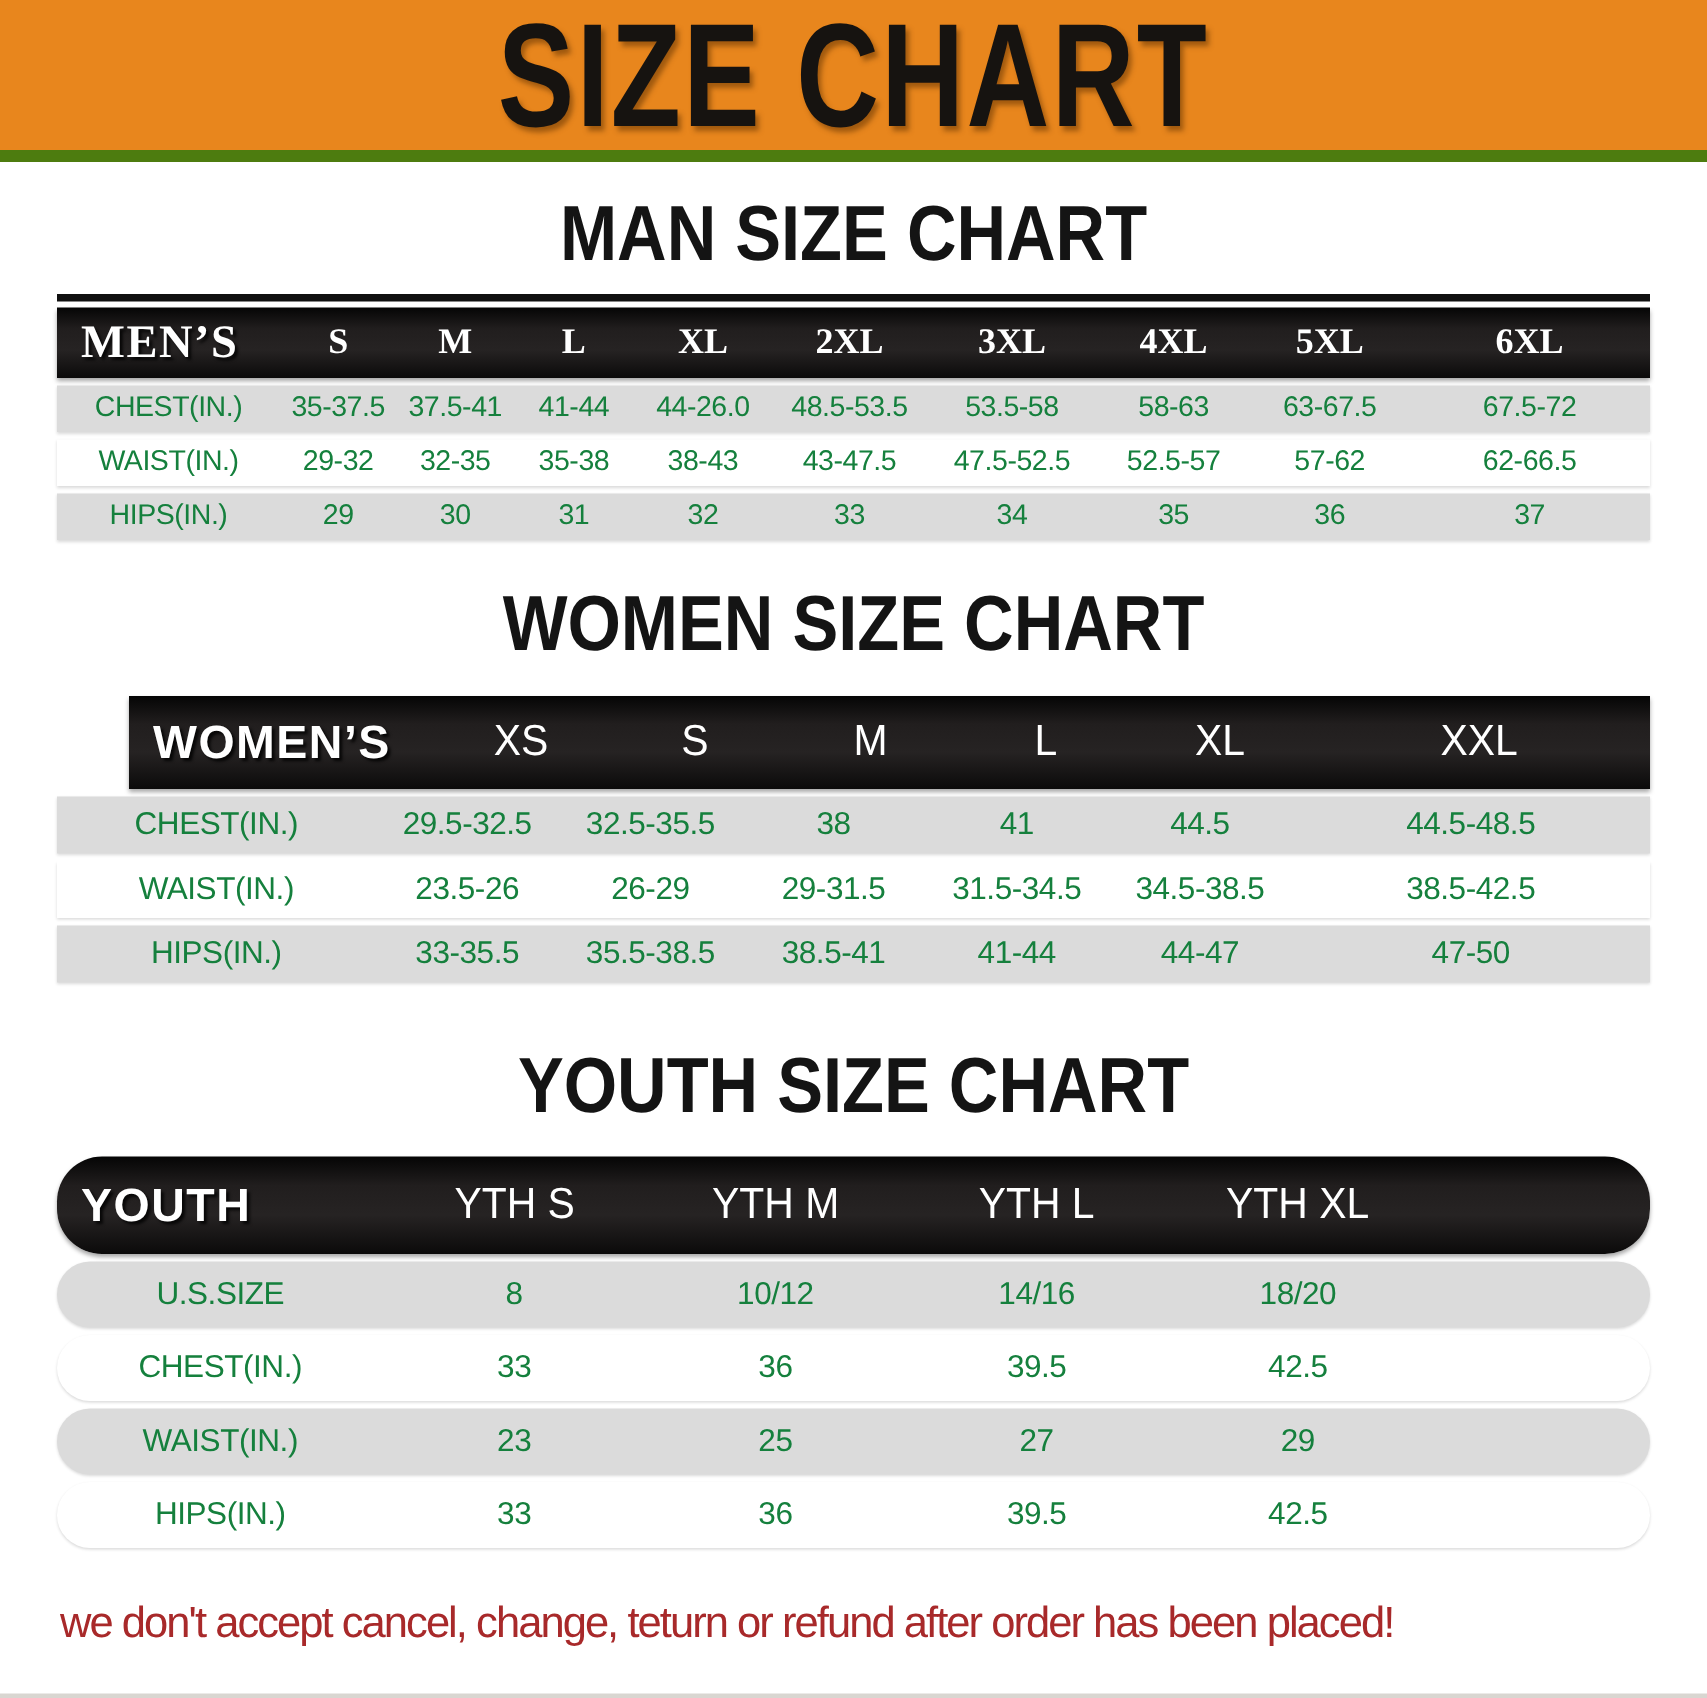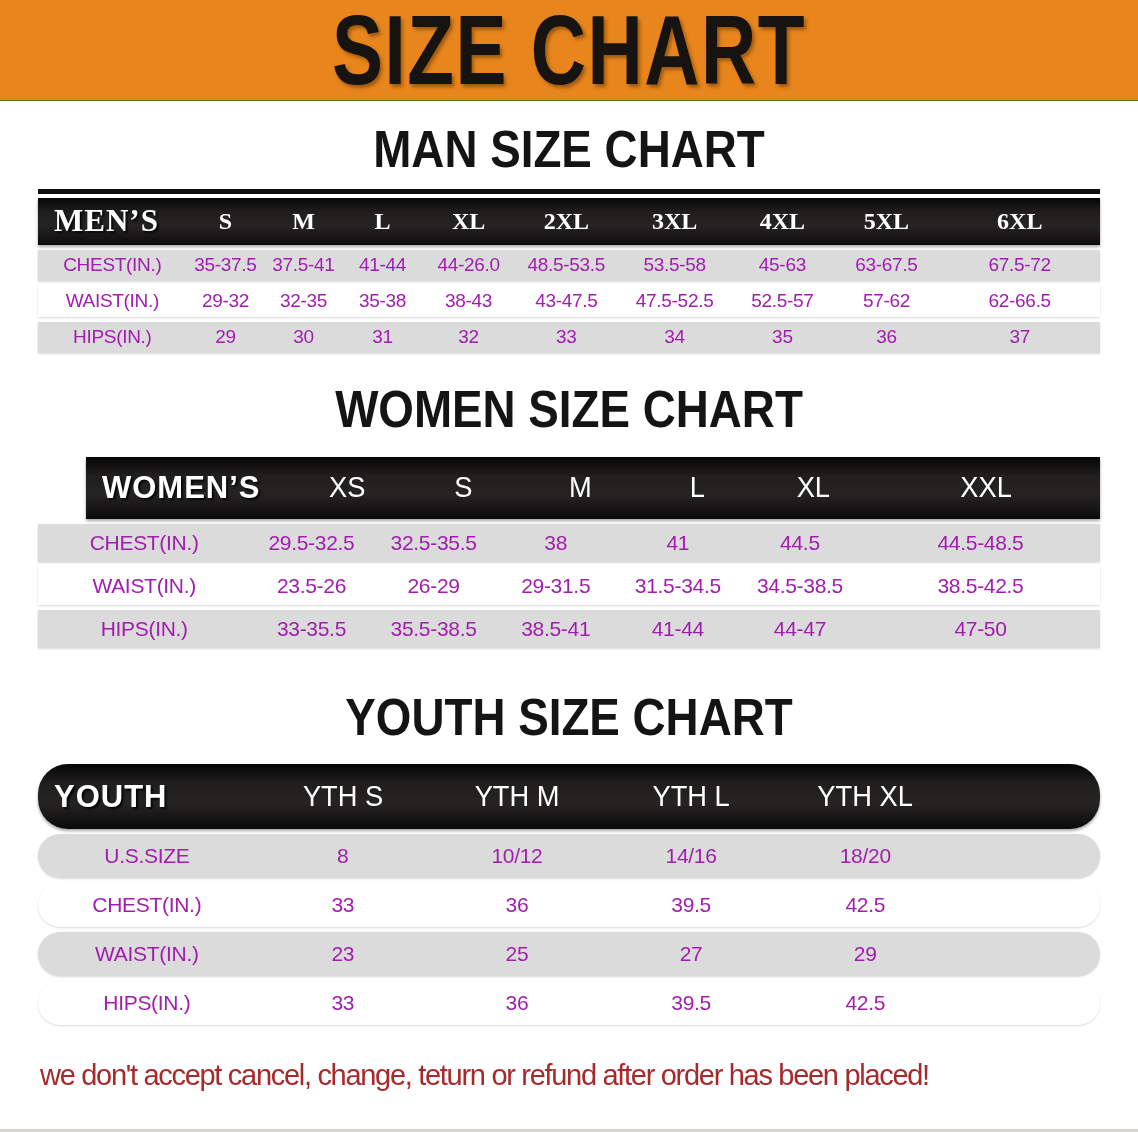--- a/index.html
+++ b/index.html
@@ -8,21 +8,21 @@
     background:#ffffff;
     font-family:"Liberation Sans", sans-serif;
     overflow:hidden;
     position:relative;
   }
 
   
   .banner {
     height:100px;
     background:#e8861d;
-    border-bottom:1px solid #4d7c0f;
+    border-bottom:8px solid #4d7c0f;
     display:flex; align-items:center; justify-content:center;
   }
   .banner-title {
     font-size:98px; font-weight:800; line-height:1;
     color:#161310; letter-spacing:2px;
     transform:scaleX(0.78);
     text-shadow:3px 3px 4px rgba(90,45,0,0.5);
     white-space:nowrap;
   }
 
@@ -60,21 +60,21 @@
     padding-left:16px;
     text-shadow:2px 2px 2px rgba(0,0,0,0.8);
     white-space:nowrap;
   }
   .col-head { text-align:center; white-space:nowrap; }
   .chart[data-chart="men"]   .col-head { font-size:24px; font-weight:700; }
   .chart[data-chart="women"] .col-head,
   .chart[data-chart="youth"] .col-head { font-size:29px; font-weight:500; transform:scaleX(0.94); }
 
   .data-row {
-    margin-top:5px; color:#a21caf;
+    margin-top:5px; color:#15803d;
     box-shadow:0 1px 2px rgba(0,0,0,0.15);
   }
   .chart[data-chart="men"]   .data-row { height:31px; font-size:19px; }
   .chart[data-chart="women"] .data-row { height:38px; font-size:21px; }
   .chart[data-chart="youth"] .data-row { height:44px; font-size:21px; }
   .row-gray  { background:#dbdbdb; }
   .row-white { background:#ffffff; }
   .row-label, .cell { text-align:center; letter-spacing:-0.3px; white-space:nowrap; }
 
   
@@ -114,21 +114,21 @@
           <div class="col-head">6XL</div>
         </div>
         <div class="grid data-row row-gray">
           <div class="row-label">CHEST(IN.)</div>
           <div class="cell">35-37.5</div>
           <div class="cell">37.5-41</div>
           <div class="cell">41-44</div>
           <div class="cell">44-26.0</div>
           <div class="cell">48.5-53.5</div>
           <div class="cell">53.5-58</div>
-          <div class="cell">45-63</div>
+          <div class="cell">58-63</div>
           <div class="cell">63-67.5</div>
           <div class="cell">67.5-72</div>
         </div>
         <div class="grid data-row row-white">
           <div class="row-label">WAIST(IN.)</div>
           <div class="cell">29-32</div>
           <div class="cell">32-35</div>
           <div class="cell">35-38</div>
           <div class="cell">38-43</div>
           <div class="cell">43-47.5</div>

